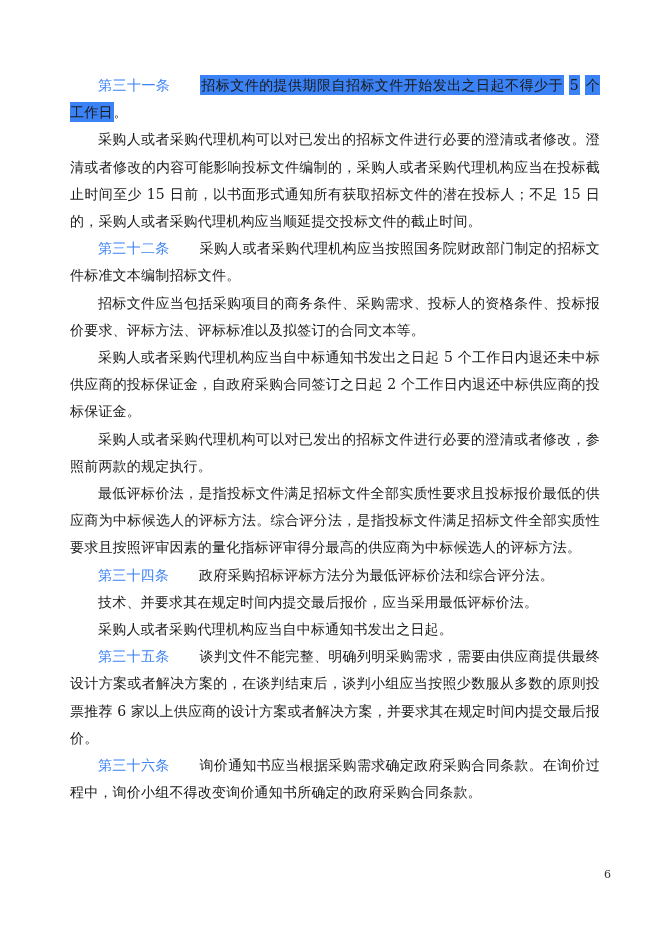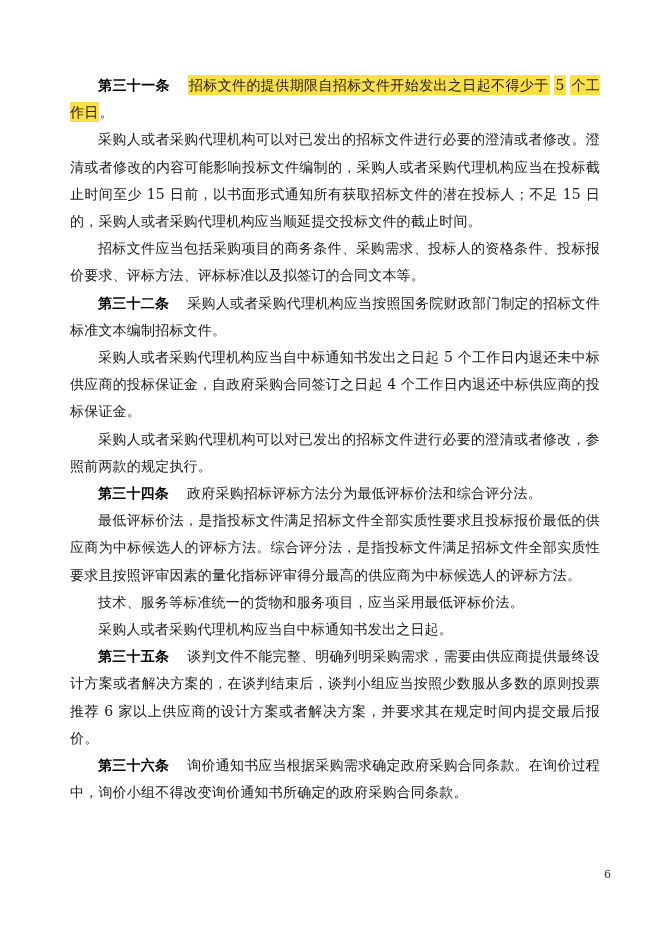--- a/index.html
+++ b/index.html
@@ -1,44 +1,44 @@
 <!DOCTYPE html>
 <html><head>
 <meta charset="utf-8">
 <style>
   html, body { margin: 0; padding: 0; background: #ffffff; }
   body { width: 662px; height: 936px; position: relative; overflow: hidden;
          font-family: "DejaVu Serif", "Liberation Serif", serif; color: #1a1a1a; }
   .page { position: absolute; left: 70px; top: 72px; width: 530px; }
   .para { font-size: 14px; line-height: 27.2px; text-indent: 28px; text-align: justify;
           margin: 0; letter-spacing: 0.2px; }
-  .art { font-weight: bold; font-family: "DejaVu Sans", "Liberation Sans", sans-serif; margin-right: 18px; color: #000000; }
-  .hl { background: #fde047; padding: 2px 1px; }
+  .art { font-weight: normal; font-family: "DejaVu Sans", "Liberation Sans", sans-serif; margin-right: 30px; color: #3b82f6; }
+  .hl { background: #3b82f6; padding: 2px 1px; }
   .pagenum { position: absolute; left: 604px; top: 868px; font-size: 11px; color: #333;
              font-family: "DejaVu Serif", serif; }
 </style>
 </head>
 <body>
 
 <div class="page">
   <p class="para">
     <span class="art">第三十一条</span><span class="hl">招标文件的提供期限自招标文件开始发出之日起不得少于</span> <span class="hl">5</span> <span class="hl">个工作日</span><span>。</span>
   </p>
   <p class="para">采购人或者采购代理机构可以对已发出的招标文件进行必要的澄清或者修改。澄清或者修改的内容可能影响投标文件编制的，采购人或者采购代理机构应当在投标截止时间至少 15 日前，以书面形式通知所有获取招标文件的潜在投标人；不足 15 日的，采购人或者采购代理机构应当顺延提交投标文件的截止时间。</p>
-  <p class="para">招标文件应当包括采购项目的商务条件、采购需求、投标人的资格条件、投标报价要求、评标方法、评标标准以及拟签订的合同文本等。</p>
   <p class="para">
     <span class="art">第三十二条</span><span>采购人或者采购代理机构应当按照国务院财政部门制定的招标文件标准文本编制招标文件。</span>
   </p>
-  <p class="para">采购人或者采购代理机构应当自中标通知书发出之日起 5 个工作日内退还未中标供应商的投标保证金，自政府采购合同签订之日起 4 个工作日内退还中标供应商的投标保证金。</p>
+  <p class="para">招标文件应当包括采购项目的商务条件、采购需求、投标人的资格条件、投标报价要求、评标方法、评标标准以及拟签订的合同文本等。</p>
+  <p class="para">采购人或者采购代理机构应当自中标通知书发出之日起 5 个工作日内退还未中标供应商的投标保证金，自政府采购合同签订之日起 2 个工作日内退还中标供应商的投标保证金。</p>
   <p class="para">采购人或者采购代理机构可以对已发出的招标文件进行必要的澄清或者修改，参照前两款的规定执行。</p>
+  <p class="para">最低评标价法，是指投标文件满足招标文件全部实质性要求且投标报价最低的供应商为中标候选人的评标方法。综合评分法，是指投标文件满足招标文件全部实质性要求且按照评审因素的量化指标评审得分最高的供应商为中标候选人的评标方法。</p>
   <p class="para">
     <span class="art">第三十四条</span><span>政府采购招标评标方法分为最低评标价法和综合评分法。</span>
   </p>
-  <p class="para">最低评标价法，是指投标文件满足招标文件全部实质性要求且投标报价最低的供应商为中标候选人的评标方法。综合评分法，是指投标文件满足招标文件全部实质性要求且按照评审因素的量化指标评审得分最高的供应商为中标候选人的评标方法。</p>
-  <p class="para">技术、服务等标准统一的货物和服务项目，应当采用最低评标价法。</p>
+  <p class="para">技术、并要求其在规定时间内提交最后报价，应当采用最低评标价法。</p>
   <p class="para">采购人或者采购代理机构应当自中标通知书发出之日起。</p>
   <p class="para">
     <span class="art">第三十五条</span><span>谈判文件不能完整、明确列明采购需求，需要由供应商提供最终设计方案或者解决方案的，在谈判结束后，谈判小组应当按照少数服从多数的原则投票推荐 6 家以上供应商的设计方案或者解决方案，并要求其在规定时间内提交最后报价。</span>
   </p>
   <p class="para">
     <span class="art">第三十六条</span><span>询价通知书应当根据采购需求确定政府采购合同条款。在询价过程中，询价小组不得改变询价通知书所确定的政府采购合同条款。</span>
   </p>
 </div>
 
 <div class="pagenum">6</div>

